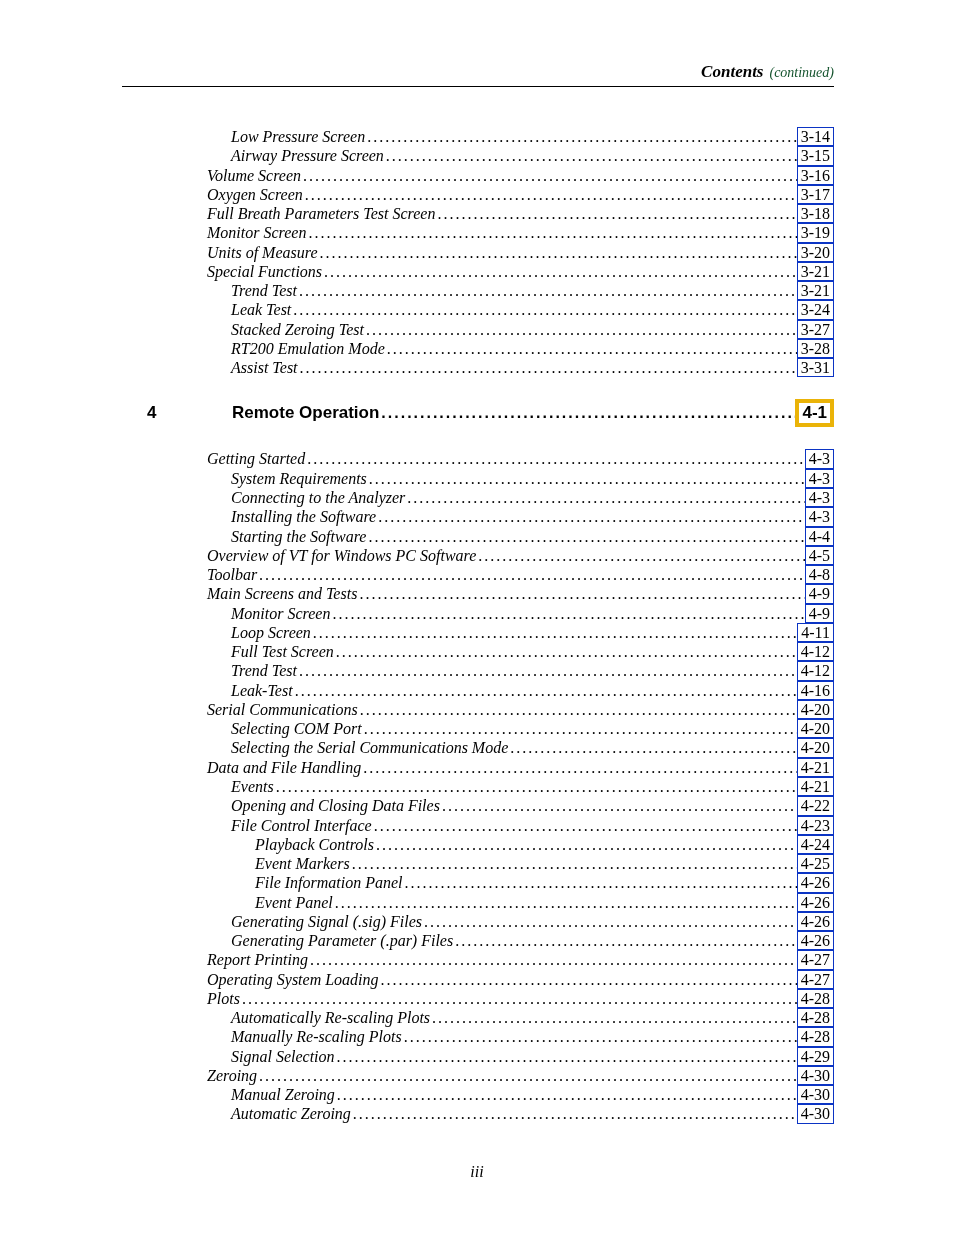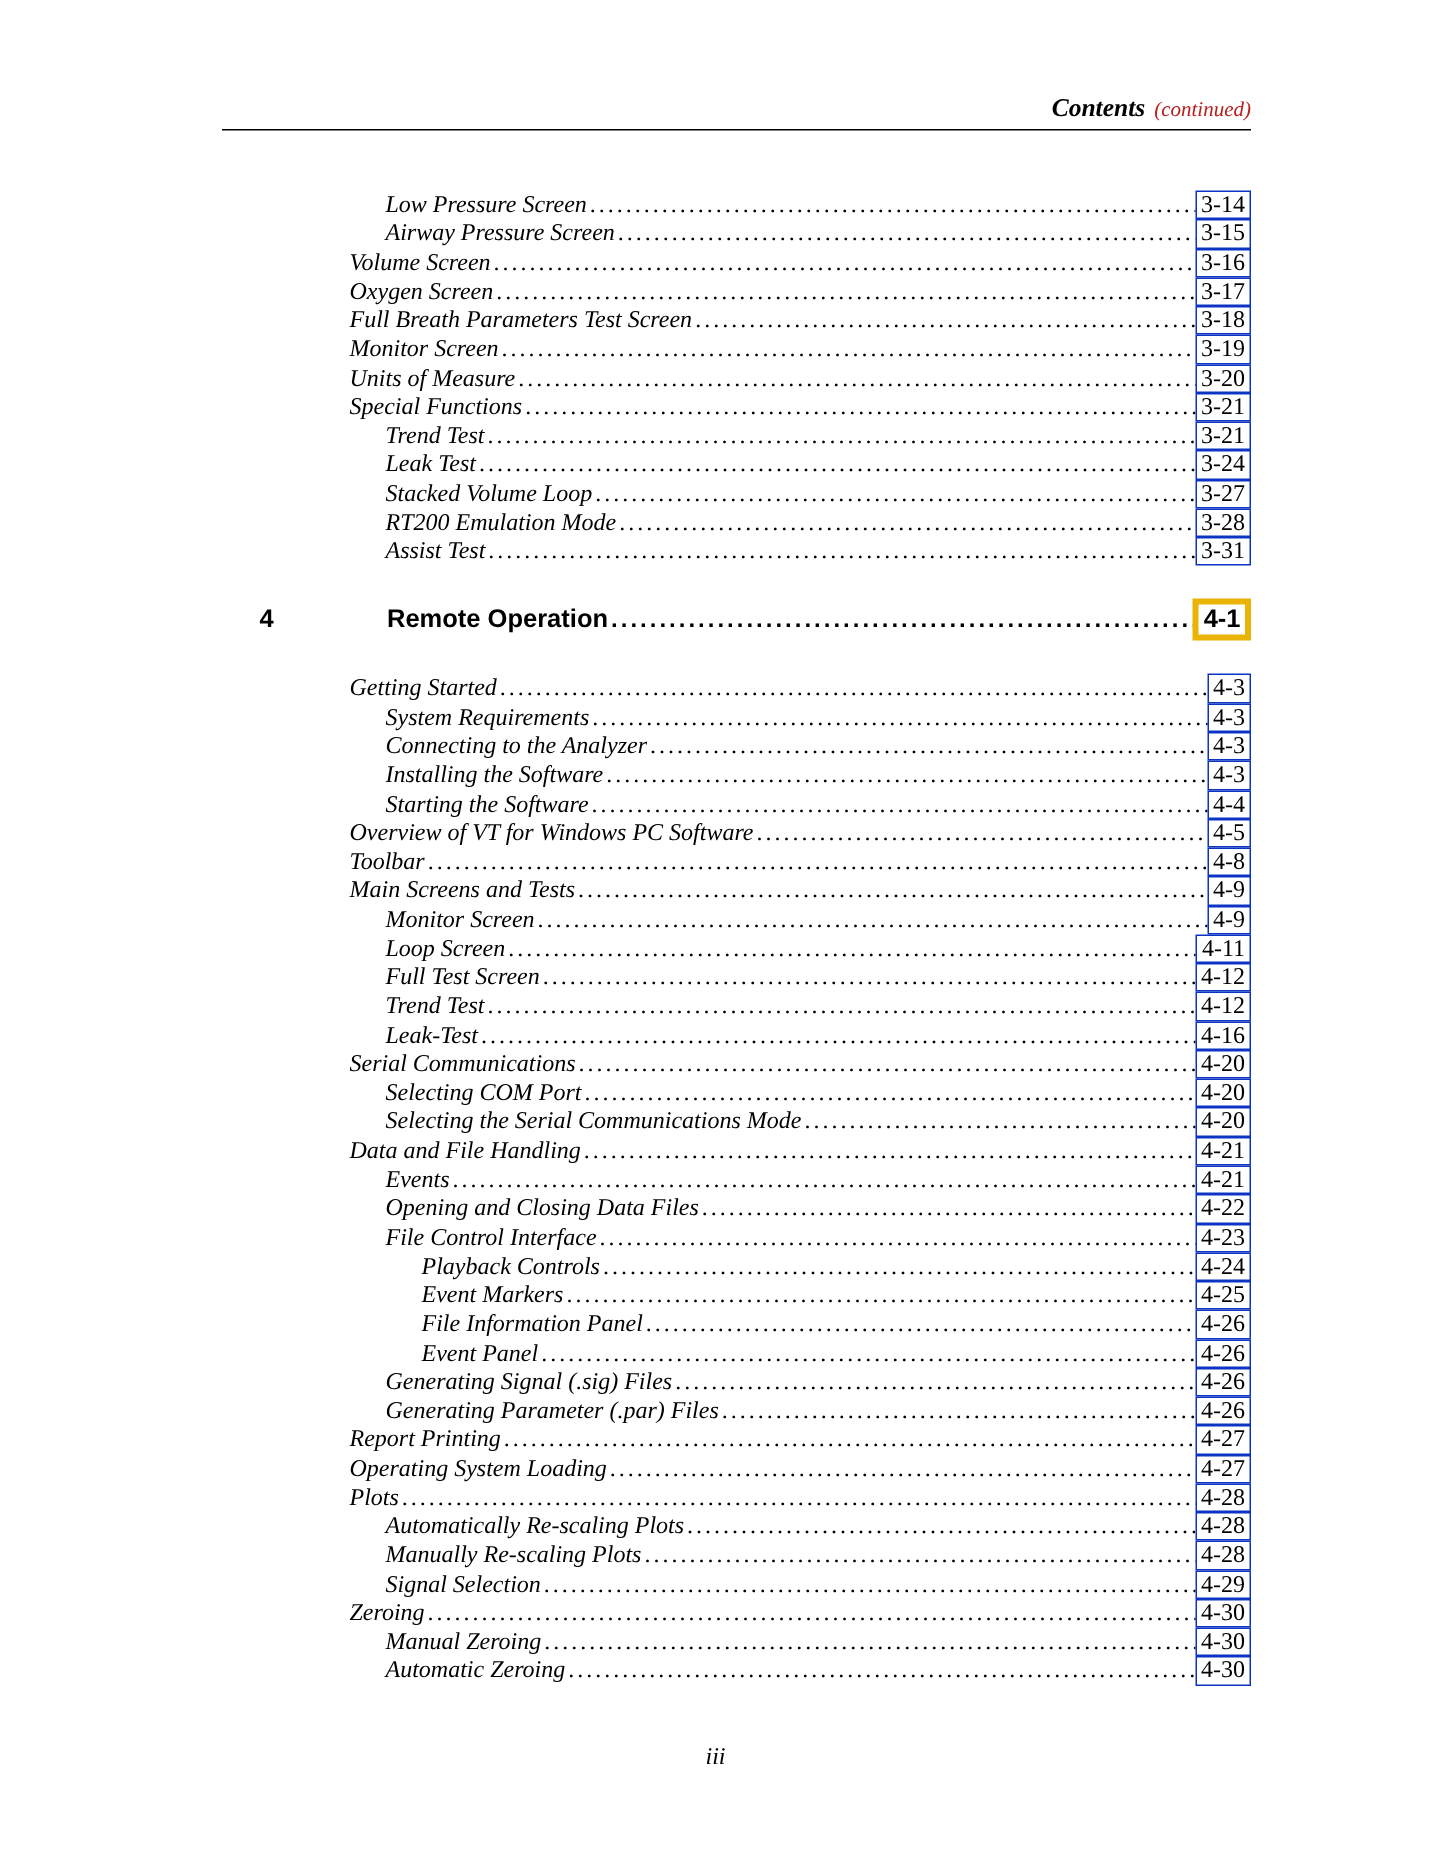--- a/index.html
+++ b/index.html
@@ -1,22 +1,22 @@
 <!DOCTYPE html>
 <html><head>
 <meta charset="utf-8">
 <style>
   html, body { margin:0; padding:0; background:#fff; }
   .page { width:954px; height:1235px; position:relative; background:#fff;
           font-family:"Times New Roman", Times, serif; color:#000; }
-  .content { position:absolute; left:148px; right:120px; top:62px; }
+  .content { position:absolute; left:122px; right:120px; top:62px; }
   .hdr { display:flex; justify-content:flex-end; align-items:baseline;
          border-bottom:1.5px solid #000; padding-bottom:4px; margin-bottom:40px; }
   .hdr-title { font-weight:bold; font-style:italic; font-size:17px; }
-  .hdr-sub { font-style:italic; font-size:14px; margin-left:6px; color:#b91c1c; }
+  .hdr-sub { font-style:italic; font-size:14px; margin-left:6px; color:#14532d; }
 
   .chapter-row { display:flex; align-items:baseline; }
   .chapter-num { width:85px; flex:0 0 85px; font-family:Arial, Helvetica, sans-serif;
                  font-weight:bold; font-size:17px; text-align:left; padding-left:25px; }
   .chapter-title { font-family:Arial, Helvetica, sans-serif; font-weight:bold;
                    font-size:17px; white-space:nowrap; }
   .chapter-page { font-family:Arial, Helvetica, sans-serif; font-weight:bold;
                   font-size:17px; border:4px solid #eab308; padding:0 3px;
                   flex:0 0 auto; color:#000; }
 
@@ -99,21 +99,21 @@
             <a class="toc-page">3-21</a>
           </div>
           <div class="toc-row">
             <span class="indent-pad" style="width: 109px;"></span>
             <span class="toc-title">Leak Test</span>
             <span class="leader"></span>
             <a class="toc-page">3-24</a>
           </div>
           <div class="toc-row">
             <span class="indent-pad" style="width: 109px;"></span>
-            <span class="toc-title">Stacked Volume Loop</span>
+            <span class="toc-title">Stacked Zeroing Test</span>
             <span class="leader"></span>
             <a class="toc-page">3-27</a>
           </div>
           <div class="toc-row">
             <span class="indent-pad" style="width: 109px;"></span>
             <span class="toc-title">RT200 Emulation Mode</span>
             <span class="leader"></span>
             <a class="toc-page">3-28</a>
           </div>
           <div class="toc-row">

